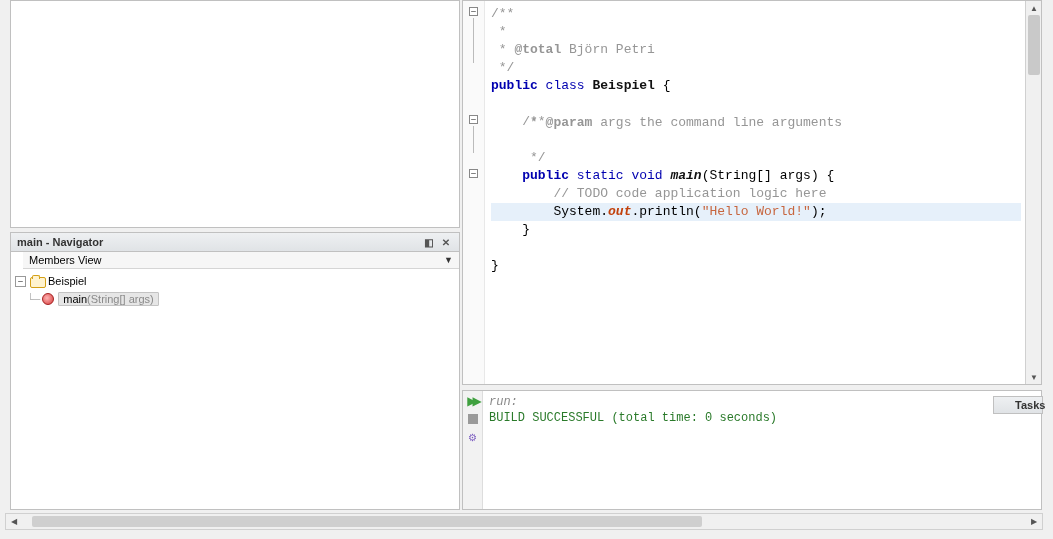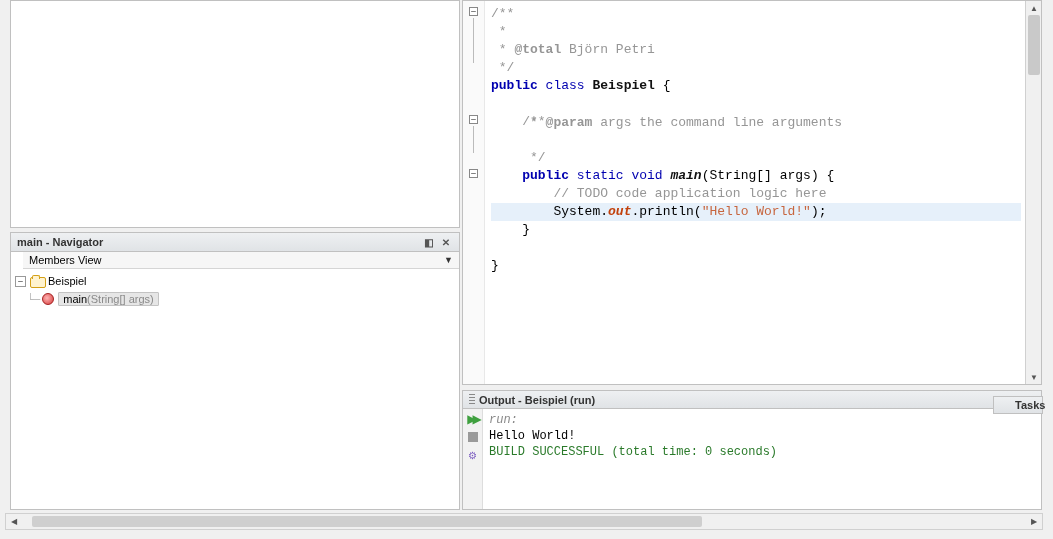--- a/index.html
+++ b/index.html
@@ -333,42 +333,34 @@
     <div class="mono code-line" style="top:256px"><span>}</span></div>
 
     <div class="editor-scroll">
       <div class="editor-scroll-arrow" style="top:0">▲</div>
       <div class="editor-scroll-thumb"></div>
       <div class="editor-scroll-arrow" style="bottom:0">▼</div>
     </div>
   </div>
 
   <div class="output-panel">
-    <div class="output-hdr">
-      <span class="grip"></span>
-      <span class="title">Output - Beispiel (run)</span>
-      <span class="spacer"></span>
-      <span class="out-hdr-ic">▭</span>
-      <span class="out-hdr-ic">✕</span>
-    </div>
     <div class="output-body">
       <div class="out-toolbar">
         <div class="out-btn">
             <span class="run-ic">▶▶</span>
           </div>
         <div class="out-btn">
             <span class="stop-ic"></span>
           </div>
         <div class="out-btn">
             <span class="wrap-ic">⚙</span>
           </div>
       </div>
       <div class="out-console">
         <div class="out-run">run:</div>
-        <div>Hello World!</div>
         <div class="out-ok">BUILD SUCCESSFUL (total time: 0 seconds)</div>
       </div>
     </div>
   </div>
 </div>
 
 <div class="tasks-tab">
   <span class="grip" style="margin-right:4px"></span>
   <span>Tasks</span>
 </div>

